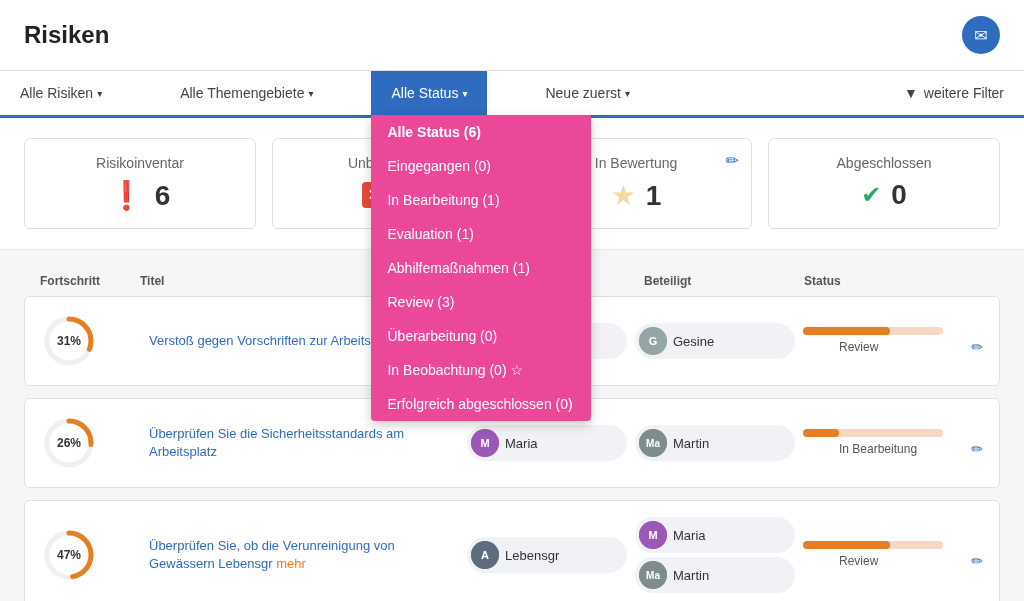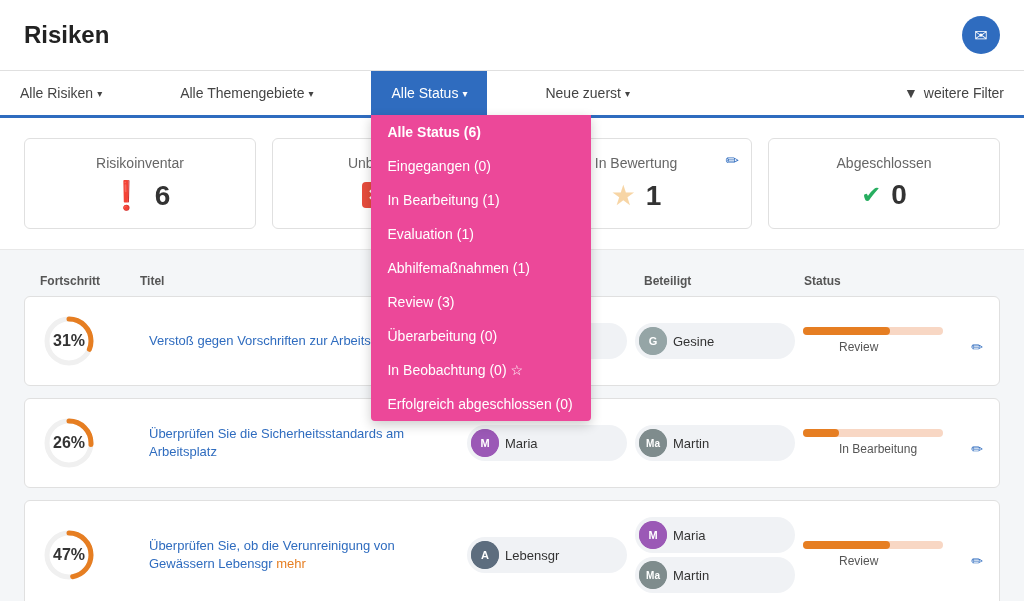--- a/index.html
+++ b/index.html
@@ -26,21 +26,21 @@
     .icon-red { color: #e74c3c; font-size: 28px; }
     .stat-card-bewertung { position: relative; }
     .edit-pencil { color: #2f6cbf; font-size: 16px; cursor: pointer; position: absolute; top: 12px; right: 12px; }
 
     .table-section { padding: 16px 24px; }
     .table-header { display: grid; grid-template-columns: 100px 1fr 160px 160px 180px; gap: 0; padding: 8px 16px; font-weight: 600; font-size: 12px; color: #555; }
     .table-row-card { background: white; border: 1px solid #e0e0e0; border-radius: 6px; margin-bottom: 12px; display: grid; grid-template-columns: 100px 1fr 160px 160px 180px; align-items: center; padding: 16px; gap: 8px; }
 
     .progress-circle { position: relative; width: 56px; height: 56px; }
     .progress-circle svg { transform: rotate(-90deg); }
-    .progress-label { position: absolute; top: 50%; left: 50%; transform: translate(-50%, -50%); font-size: 16px; font-weight: 700; color: #333; text-align: center; }
+    .progress-label { position: absolute; top: 50%; left: 50%; transform: translate(-50%, -50%); font-size: 12px; font-weight: 700; color: #333; text-align: center; }
 
     .link-text { color: #2f6cbf; cursor: pointer; font-size: 13px; line-height: 1.4; }
     .more-link { color: #e67e22; }
 
     .user-chip { display: inline-flex; align-items: center; gap: 6px; background: #f0f2f5; border-radius: 20px; padding: 4px 10px 4px 4px; font-size: 13px; }
     .avatar { width: 28px; height: 28px; border-radius: 50%; overflow: hidden; display: flex; align-items: center; justify-content: center; font-size: 10px; font-weight: 700; color: white; }
     .avatar-maria { background: #9b59b6; }
     .avatar-gesine { background: #95a5a6; }
     .avatar-martin { background: #7f8c8d; }
     .avatar-andreas { background: #5d6d7e; }

